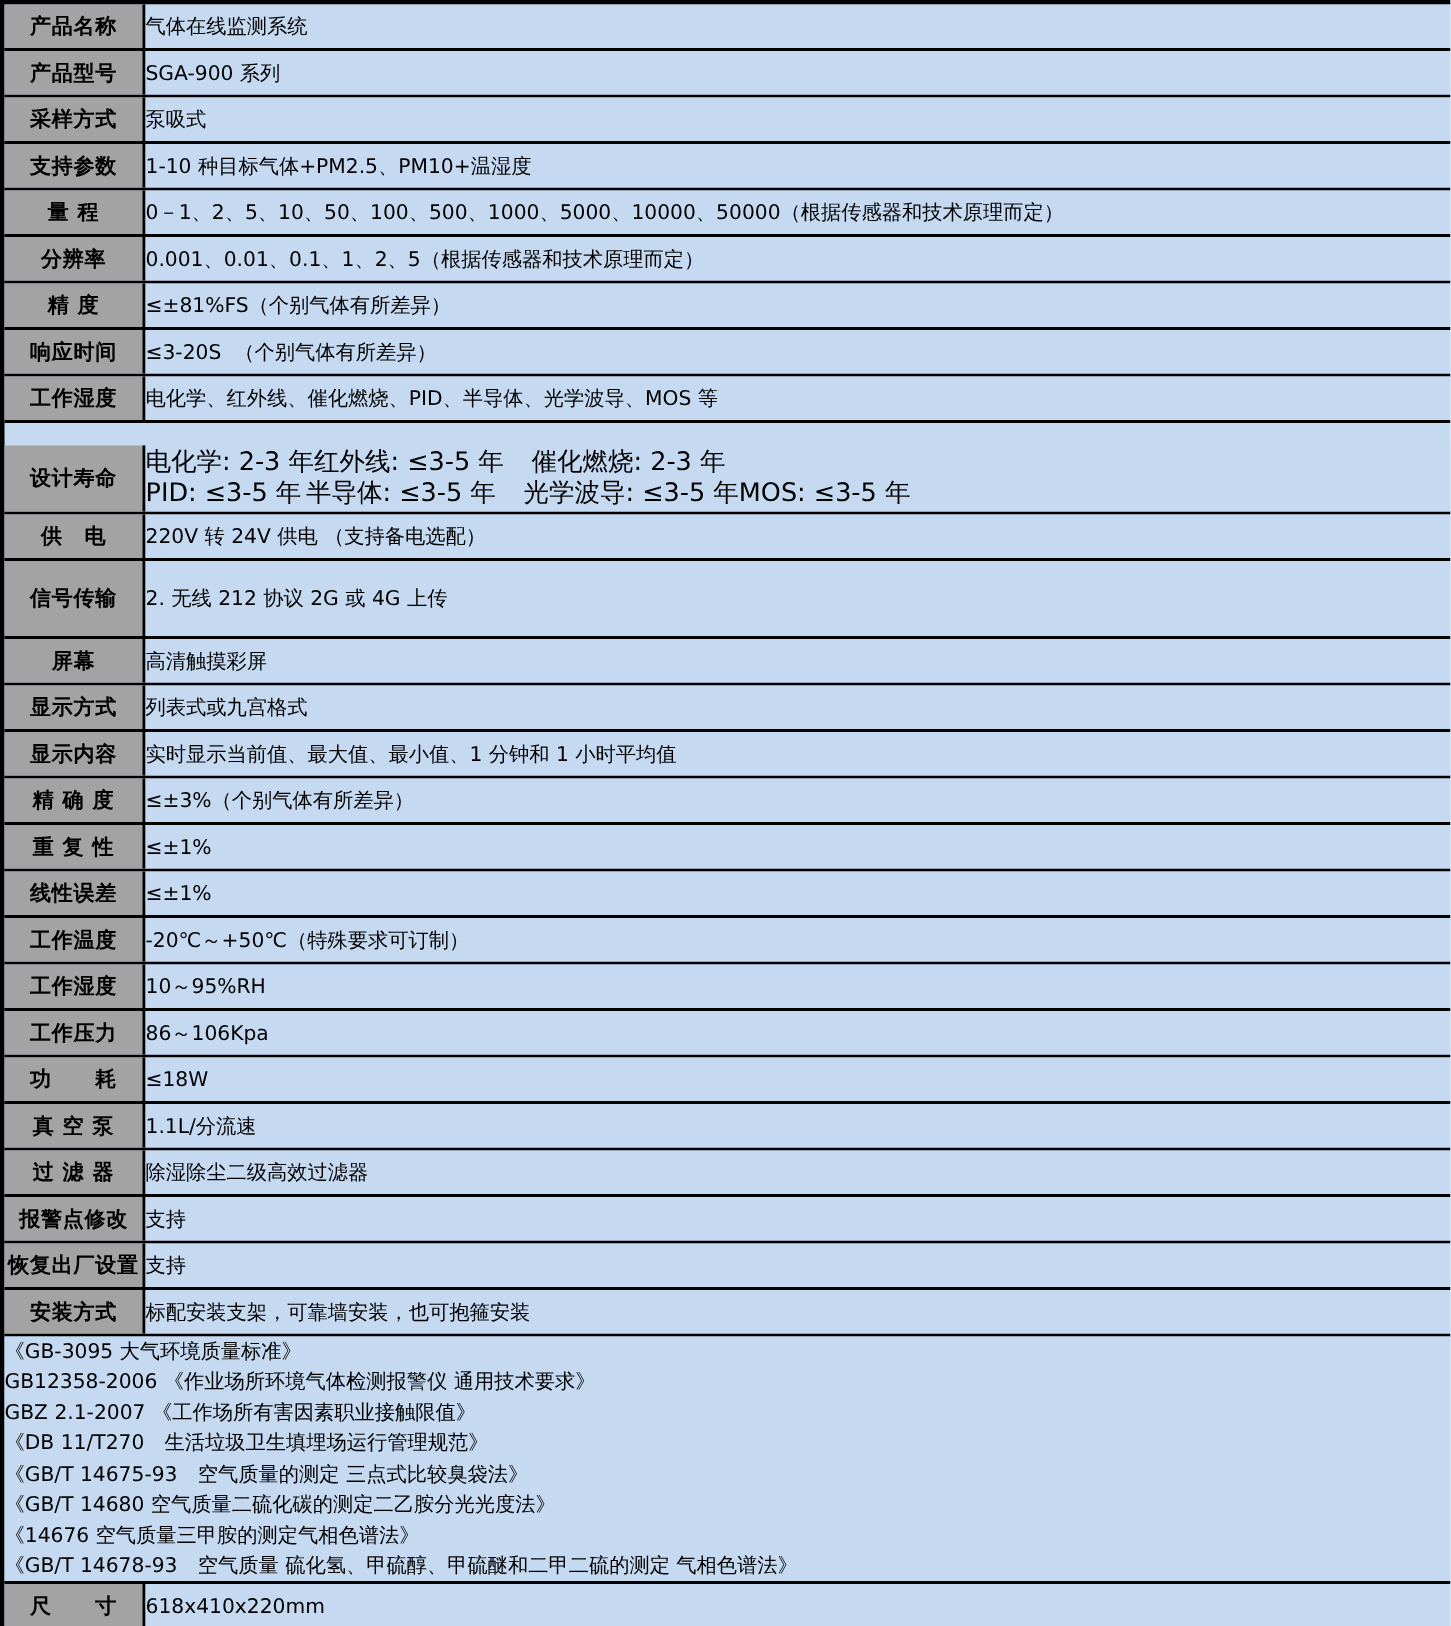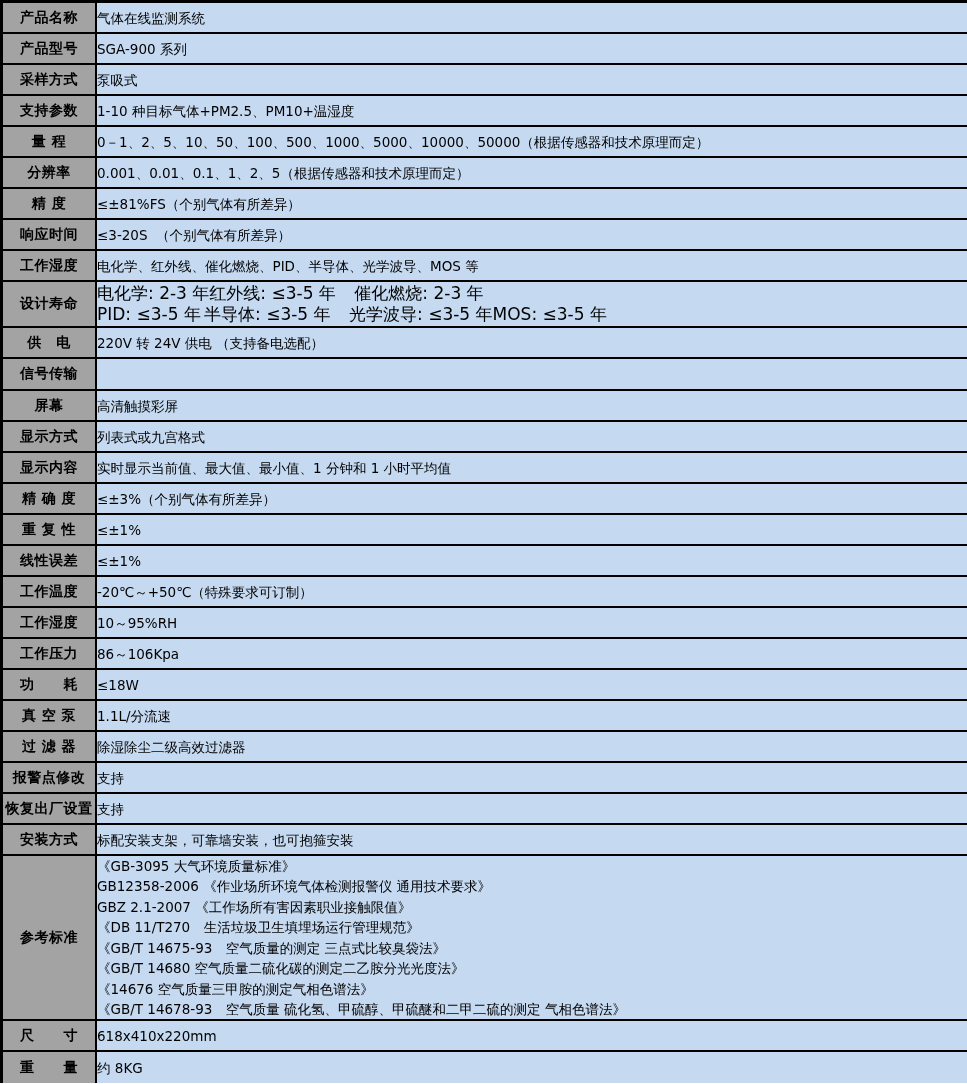--- a/index.html
+++ b/index.html
@@ -15,22 +15,22 @@
     border-left: 3px solid #000000;
     background: #c5d9f1;
   }
   .row {
     display: flex;
     align-items: stretch;
     border-bottom: 2px solid #000000;
     box-sizing: border-box;
     height: 31px;
   }
-  .row.h-design { height: 46px; }
-  .row.h-signal { height: 32px; }
+  .row.h-design { height: 46px; margin-top: 15px; }
+  .row.h-signal { height: 52px; }
   .row.h-standards { height: 165px; }
   .row:last-child { border-bottom: none; }
   .label-cell {
     flex: 0 0 94px;
     width: 94px;
     background: #a3a3a3;
     border-right: 2px solid #000000;
     display: flex;
     align-items: center;
     justify-content: center;
@@ -178,20 +178,21 @@
     <div class="value-cell">
         <span class="val">220V 转 24V 供电 （支持备电选配）</span>
       </div>
   </div>
 
   <div class="row h-signal">
     <div class="label-cell">
         <span class="lbl">信号传输</span>
       </div>
     <div class="value-cell">
+      <span class="line">2. 无线 212 协议 2G 或 4G 上传</span>
     </div>
   </div>
 
   <div class="row">
     <div class="label-cell">
         <span class="lbl">屏幕</span>
       </div>
     <div class="value-cell">
         <span class="val">高清触摸彩屏</span>
       </div>
@@ -317,23 +318,20 @@
   <div class="row">
     <div class="label-cell">
         <span class="lbl">安装方式</span>
       </div>
     <div class="value-cell">
         <span class="val">标配安装支架，可靠墙安装，也可抱箍安装</span>
       </div>
   </div>
 
   <div class="row h-standards">
-    <div class="label-cell">
-        <span class="lbl">参考标准</span>
-      </div>
     <div class="value-cell">
       <span class="line">《GB-3095 大气环境质量标准》</span>
       <span class="line">GB12358-2006 《作业场所环境气体检测报警仪 通用技术要求》</span>
       <span class="line">GBZ 2.1-2007 《工作场所有害因素职业接触限值》</span>
       <span class="line">《DB 11/T270　生活垃圾卫生填埋场运行管理规范》</span>
       <span class="line">《GB/T 14675-93　空气质量的测定 三点式比较臭袋法》</span>
       <span class="line">《GB/T 14680 空气质量二硫化碳的测定二乙胺分光光度法》</span>
       <span class="line">《14676 空气质量三甲胺的测定气相色谱法》</span>
       <span class="line">《GB/T 14678-93　空气质量 硫化氢、甲硫醇、甲硫醚和二甲二硫的测定 气相色谱法》</span>
     </div>

